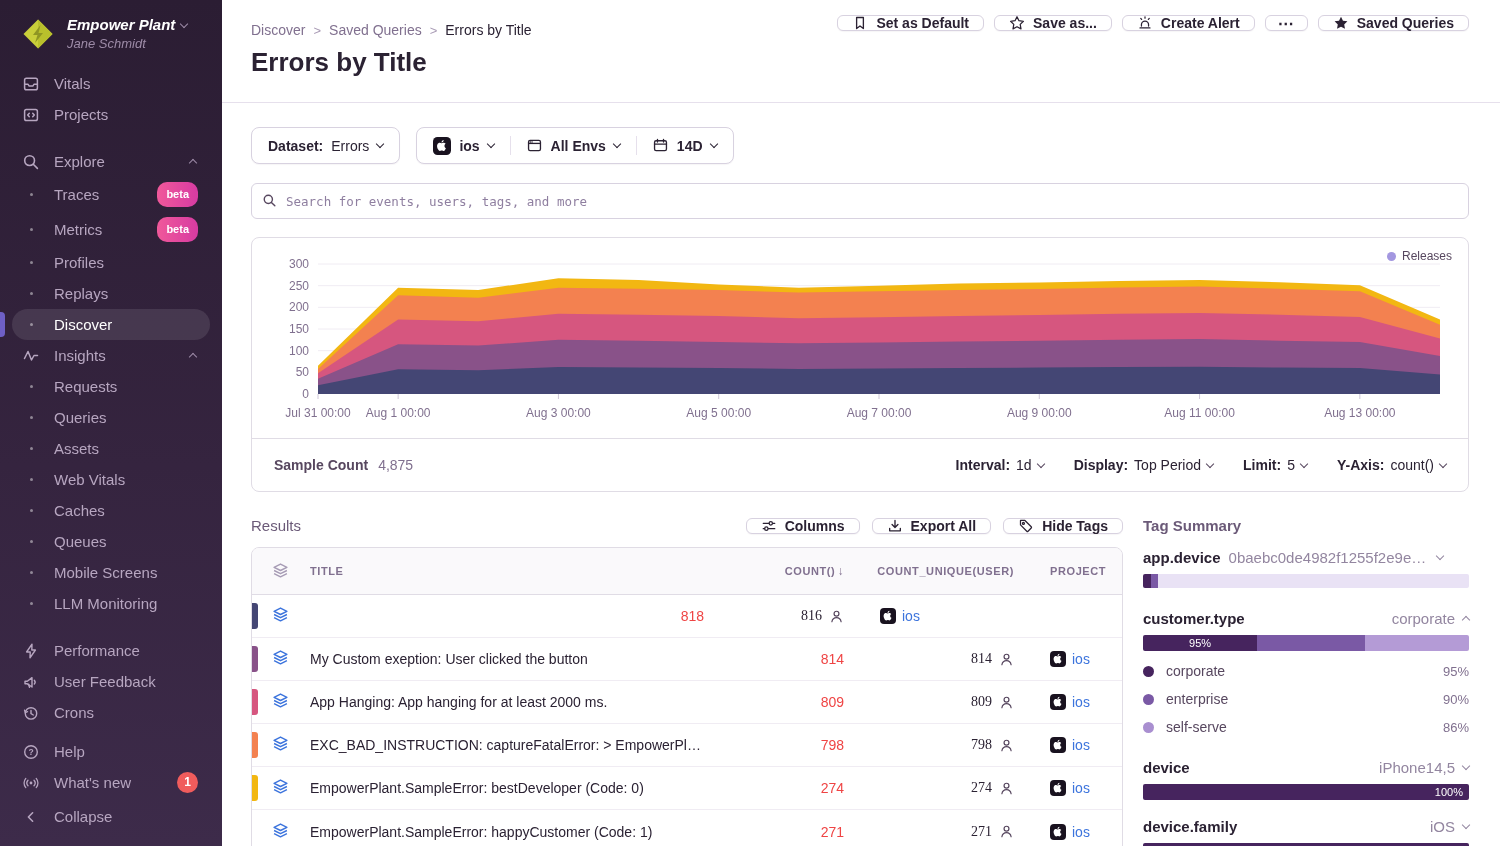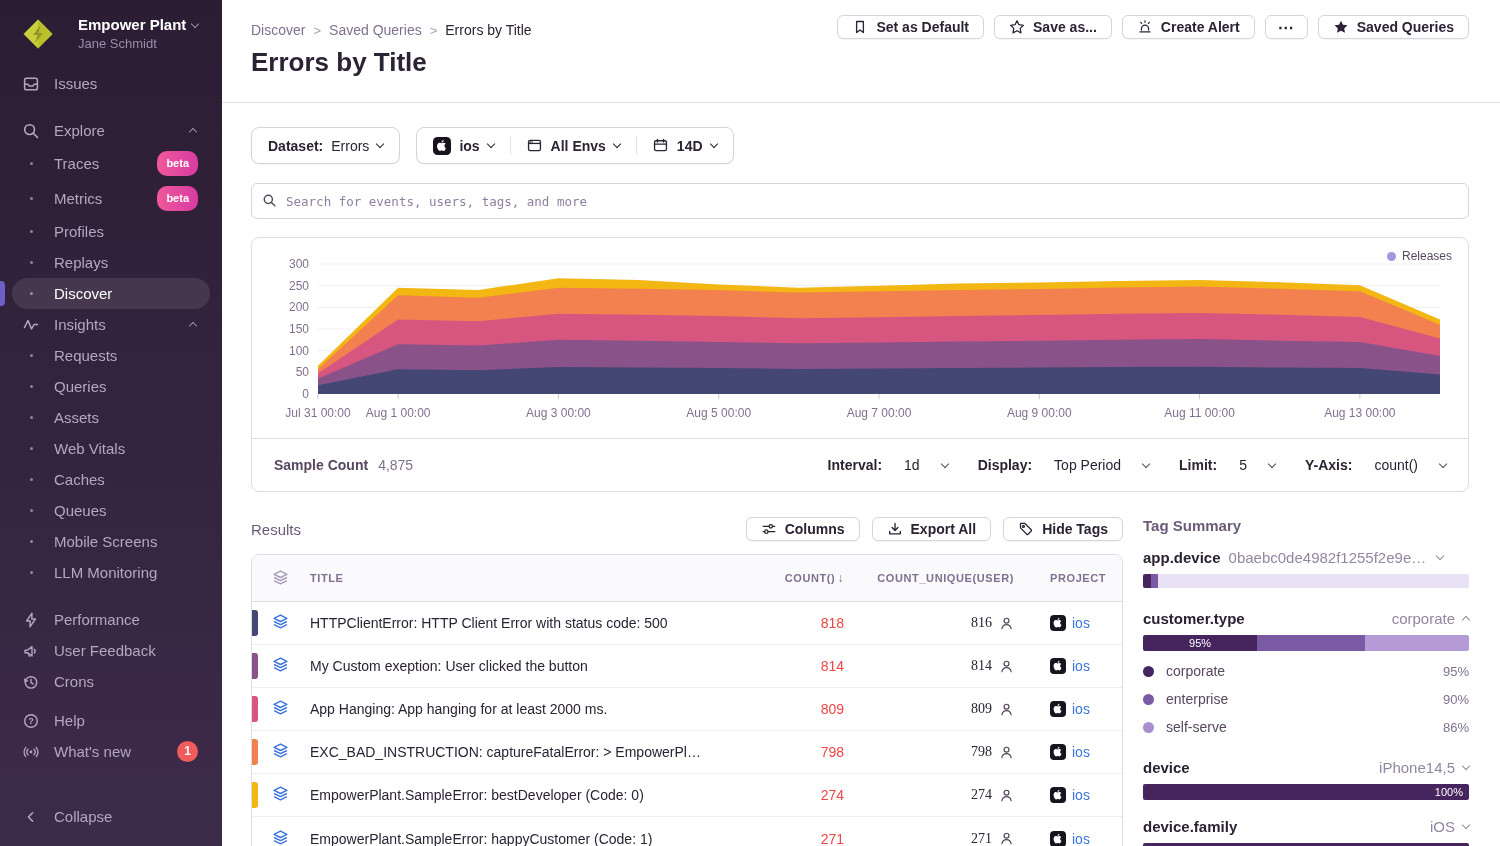--- a/index.html
+++ b/index.html
@@ -11,21 +11,21 @@
   }
   .app { display:flex; width:1500px; height:846px; }
 
   
   .sidebar {
     width:222px; flex-shrink:0; height:846px;
     background:linear-gradient(180deg,#2b1d33 0%, #35243f 55%, #3d2b4a 100%);
     color:#b7a6c0; display:flex; flex-direction:column;
     padding:14px 12px 14px 12px;
   }
-  .org { display:flex; align-items:flex-start; gap:22px; padding:2px 8px 0 8px; margin-bottom:16px; cursor:pointer; }
+  .org { display:flex; align-items:flex-start; gap:11px; padding:2px 8px 0 8px; margin-bottom:16px; cursor:pointer;font-style:italic; }
   .org-logo { width:36px; height:36px; flex-shrink:0; }
   .org-name { font-size:15px; font-weight:700; color:#fff; display:flex; align-items:center; gap:6px; line-height:18px; }
   .org-sub { font-size:13px; color:#9d8ba7; margin-top:2px; }
   .chev { display:inline-block; width:6px; height:6px; border-right:1.6px solid currentColor; border-bottom:1.6px solid currentColor; transform:rotate(45deg); margin-top:-3px; }
   .chev.up { transform:rotate(-135deg); margin-top:3px; }
   .org .chev { color:#9d8ba7; }
 
   .sb-item { display:flex; align-items:center; gap:12px; padding:5px 10px 5px 8px; font-size:15px; border-radius:17px; color:#b7a6c0; position:relative; cursor:pointer; line-height:21px;}
   .sb-ic { width:22px; display:flex; justify-content:center; align-items:center; flex-shrink:0; }
   .sb-ic svg { display:block; }
@@ -42,21 +42,21 @@
 
   
   .main { flex:1; display:flex; flex-direction:column; min-width:0; }
   .page-header { height:103px; border-bottom:1px solid #e6e0ec; padding:22px 31px 0 29px; position:relative; flex-shrink:0; background:#fff; }
   .breadcrumb { display:flex; align-items:center; gap:8px; font-size:14px; color:#80708f; }
   .crumb { cursor:pointer; }
   .crumb-sep { color:#a99bb5; font-size:13px; }
   .crumb.current { color:#2b2233; }
   .page-title { font-size:26px; font-weight:700; color:#2b2233; margin-top:9px; }
   .header-actions { position:absolute; right:31px; top:15px; display:flex; gap:10px; align-items:center; }
-  .btn { height:24px; display:flex; align-items:center; gap:8px; padding:0 14px; background:#fff; border:1px solid #d8d2e0; border-radius:6px; font-size:14px; font-weight:700; color:#2b2233; cursor:pointer; box-shadow:0 1px 1px rgba(43,34,51,.04); white-space:nowrap; }
+  .btn { height:16px; display:flex; align-items:center; gap:8px; padding:0 14px; background:#fff; border:1px solid #d8d2e0; border-radius:6px; font-size:14px; font-weight:700; color:#2b2233; cursor:pointer; box-shadow:0 1px 1px rgba(43,34,51,.04); white-space:nowrap; }
   .btn svg { display:block; }
   .btn.icon-only { padding:0 12px; font-size:16px; letter-spacing:1px; }
 
   .content { flex:1; padding:24px 31px 0 29px; background:#fff; min-height:0; }
 
   
   .filter-row { display:flex; gap:16px; }
   .fbtn { height:37px; display:flex; align-items:center; gap:8px; padding:0 16px; border:1px solid #d8d2e0; border-radius:8px; background:#fff; font-size:14px; cursor:pointer; box-shadow:0 1px 1px rgba(43,34,51,.04); }
   .fbtn b { font-weight:700; }
   .fgroup { display:flex; border:1px solid #d8d2e0; border-radius:8px; background:#fff; box-shadow:0 1px 1px rgba(43,34,51,.04); }
@@ -74,21 +74,21 @@
   .chart-panel { margin-top:18px; border:1px solid #e0dce5; border-radius:8px; height:255px; position:relative; background:#fff; }
   .chart-legend { position:absolute; top:11px; right:16px; display:flex; align-items:center; gap:6px; font-size:12px; color:#57475f; }
   .legend-dot { width:9px; height:9px; border-radius:50%; }
   .chart-svg { position:absolute; left:12px; top:16px; }
   .ytick { font-size:12px; fill:#80708f; }
   .xtick { font-size:12px; fill:#80708f; }
   .chart-footer { position:absolute; left:0; right:0; bottom:0; height:53px; border-top:1px solid #e0dce5; display:flex; align-items:center; padding:0 22px; font-size:14px; }
   .sample-label { font-weight:700; color:#57475f; }
   .sample-value { color:#80708f; margin-left:10px; }
   .chart-controls { margin-left:auto; display:flex; gap:30px; }
-  .ctrl { display:flex; align-items:center; gap:22px; cursor:pointer; }
+  .ctrl { display:flex; align-items:center; gap:6px; cursor:pointer; }
   .ctrl b { font-weight:700; }
   .ctrl .chev { color:#57475f; }
 
   
   .lower { display:flex; gap:20px; margin-top:25px; }
   .results-col { width:872px; flex-shrink:0; }
   .results-head { display:flex; align-items:center; }
   .results-title { font-size:15px; font-weight:400; color:#6b5a78; }
   .results-actions { margin-left:auto; display:flex; gap:12px; }
 
@@ -147,21 +147,30 @@
       </div>
     </div>
 
     <div class="sb-item">
       <span class="sb-ic">
           <svg width="18" height="18" viewBox="0 0 18 18" fill="none" stroke="#b7a6c0" stroke-width="1.5" stroke-linejoin="round">
             <rect x="2.6" y="3.2" width="12.8" height="11.6" rx="1.8"></rect>
             <path d="M2.6 9.2h3.3l1.3 1.9h3.6l1.3-1.9h3.3"></path>
           </svg>
         </span>
-      <span>Issues</span>
+      <span>Vitals</span>
+    </div>
+    <div class="sb-item">
+      <span class="sb-ic">
+          <svg width="18" height="18" viewBox="0 0 18 18" fill="none" stroke="#b7a6c0" stroke-width="1.5" stroke-linejoin="round" stroke-linecap="round">
+            <rect x="2.6" y="3.6" width="12.8" height="11" rx="1.8"></rect>
+            <path d="M7.3 7.2 5.7 9l1.6 1.8M10.7 7.2 12.3 9l-1.6 1.8"></path>
+          </svg>
+        </span>
+      <span>Projects</span>
     </div>
 
     <div class="sb-gap"></div>
 
     <div class="sb-item">
       <span class="sb-ic">
           <svg width="18" height="18" viewBox="0 0 18 18" fill="none" stroke="#b7a6c0" stroke-width="1.6" stroke-linecap="round">
             <circle cx="7.6" cy="7.6" r="4.9"></circle>
             <path d="M11.3 11.3 15.4 15.4"></path>
           </svg>
@@ -501,21 +510,20 @@
 
             <div>
 
                 <div class="t-grid t-row">
                   <span class="chip" style="background: rgb(68, 70, 116);"></span>
                   <span><svg width="17" height="17" viewBox="0 0 18 18" fill="none" stroke="#3c74dd" stroke-width="1.5" stroke-linejoin="round">
                       <path d="M9 2.2 15.8 5.6 9 9 2.2 5.6Z"></path>
                       <path d="M2.2 9 9 12.4 15.8 9"></path>
                       <path d="M2.2 12.3 9 15.7 15.8 12.3"></path>
                     </svg></span>
-                  <span class="t-title">HTTPClientError: HTTP Client Error with status code: 500</span>
                   <span class="t-count">818</span>
                   <span class="t-cu">
                     <span>816</span>
                     <svg width="15" height="15" viewBox="0 0 16 16" fill="none" stroke="#57475f" stroke-width="1.3" stroke-linecap="round">
                       <circle cx="8" cy="5" r="2.6"></circle>
                       <path d="M3.1 13.6c.5-2.8 2.4-4.3 4.9-4.3s4.4 1.5 4.9 4.3"></path>
                     </svg>
                   </span>
                   <span class="t-proj">
                     <svg width="16" height="16" viewBox="0 0 24 24">

